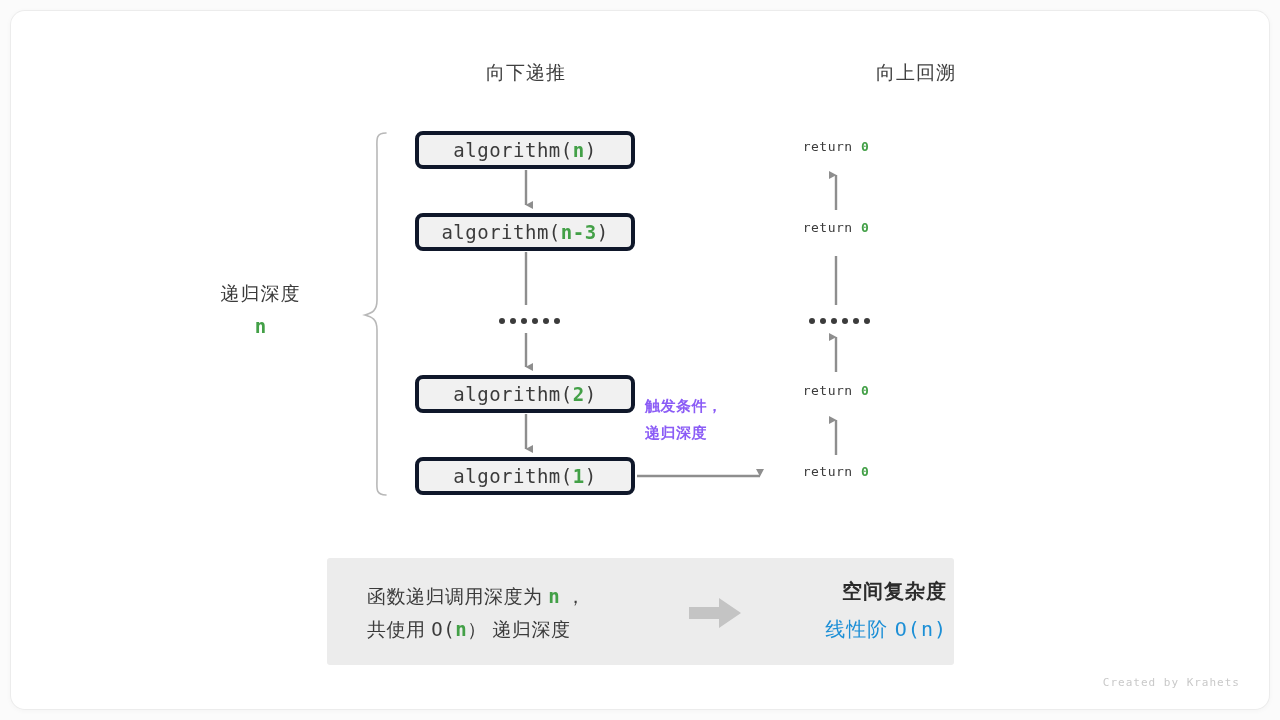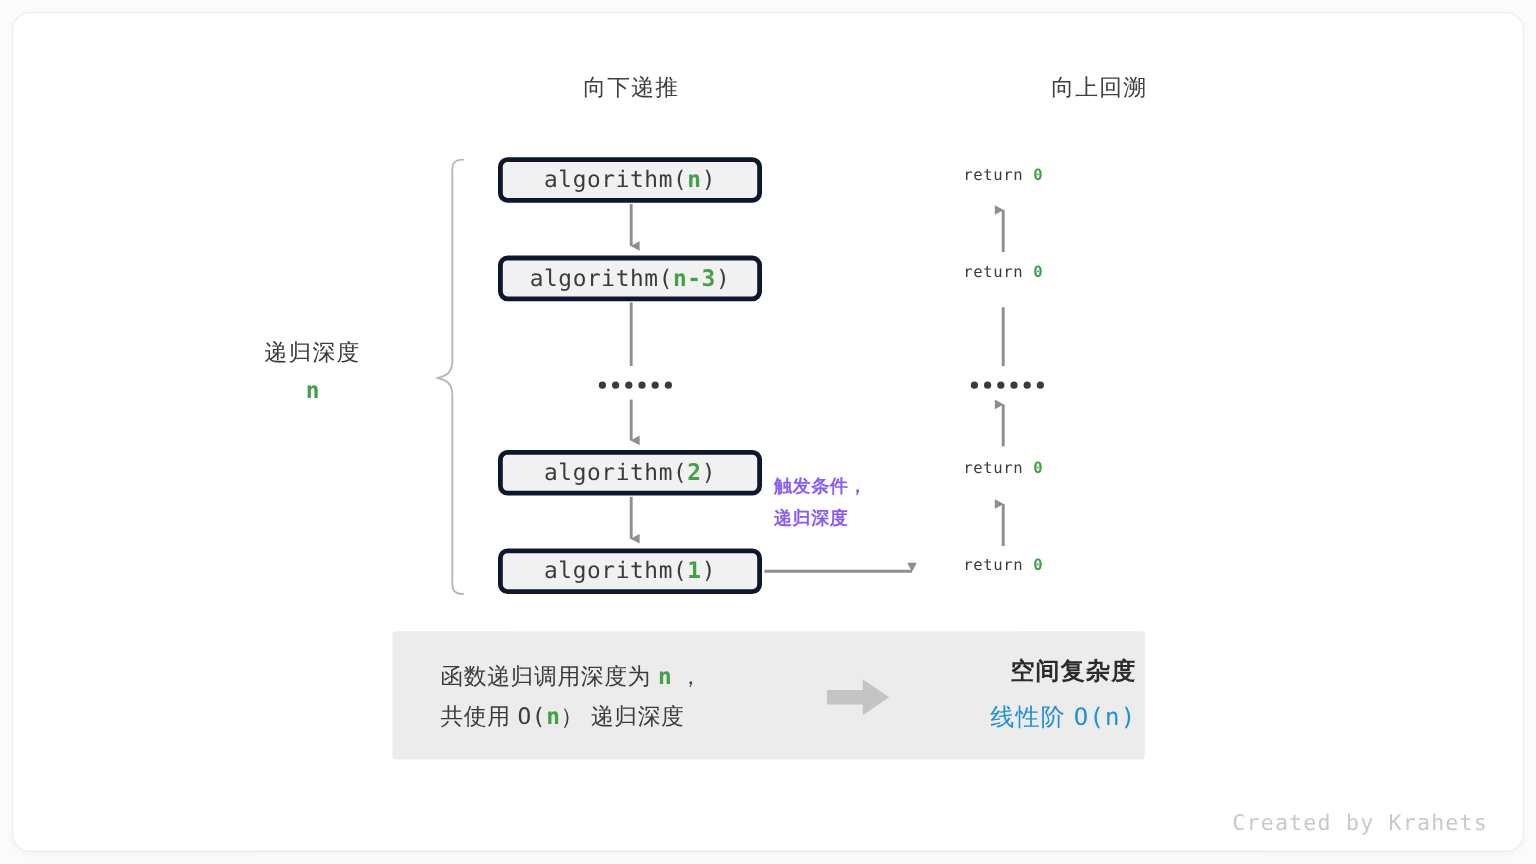--- a/index.html
+++ b/index.html
@@ -146,21 +146,21 @@
     color: #8b5cf6;
     line-height: 27px;
     letter-spacing: 0.5px;
     white-space: nowrap;
   }
 
   
   #footer-panel {
     position: absolute;
     left: 327px;
-    top: 526px;
+    top: 558px;
     width: 627px;
     height: 107px;
     background: #ececec;
     border-radius: 3px;
   }
   #footer-left {
     position: absolute;
     left: 40px;
     top: 22px;
     font-family: "Liberation Sans", sans-serif;
@@ -212,21 +212,21 @@
   }
 
   
   #credit {
     position: absolute;
     left: 900px;
     top: 676px;
     width: 340px;
     text-align: right;
     font-family: "DejaVu Sans Mono", monospace;
-    font-size: 18px;
+    font-size: 11px;
     color: #c9c9c9;
     letter-spacing: 1px;
   }
 </style>
 </head>
 <body>
 
 <div id="stage">
   <div id="card"></div>
 

